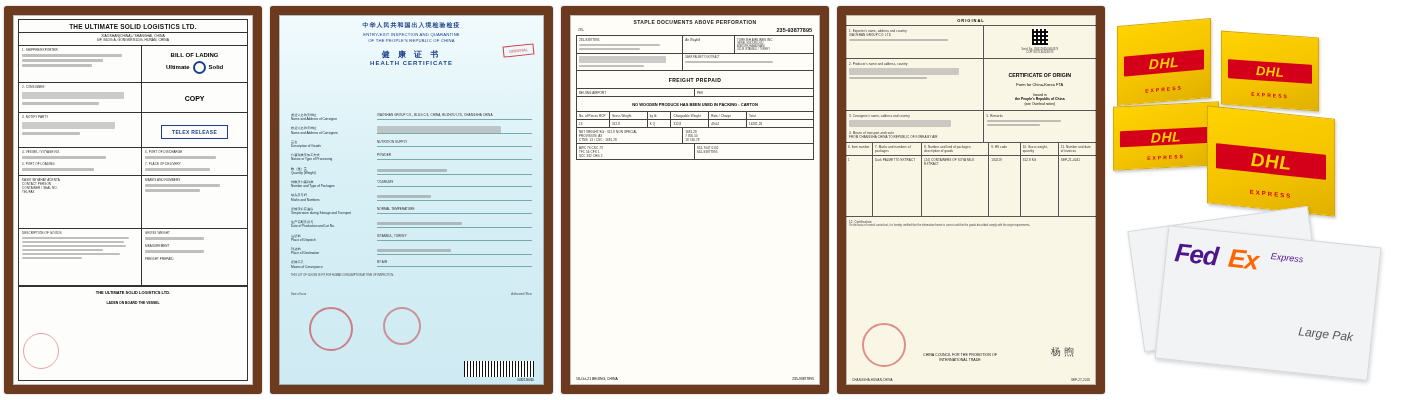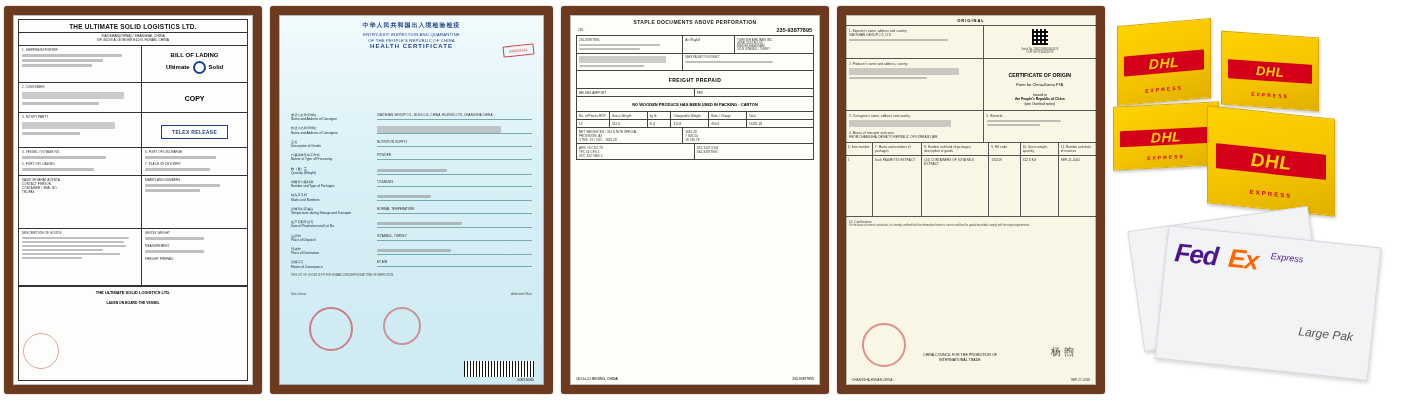--- a/index.html
+++ b/index.html
@@ -228,20 +228,21 @@
   </div>
 
   <div class="doc-frame d2">
     <div class="page">
       <div class="top">
         <div class="cn">中华人民共和国出入境检验检疫</div>
         <div class="en">
           <div>ENTRY-EXIT INSPECTION AND QUARANTINE</div>
           <div>OF THE PEOPLE'S REPUBLIC OF CHINA</div>
         </div>
+        <div class="hc-cn">健 康 证 书</div>
         <div class="hc-en">HEALTH CERTIFICATE</div>
       </div>
       <div class="orig">ORIGINAL</div>
 
       <div class="body">
         <div class="row">
           <div class="lab"><span>发货人名称及地址</span><br><span>Name and Address of Consignor</span></div>
           <div class="val">
               <div class="tiny">XIAOSHAN GROUP CO., BLDG C/4, CHINA, HUZHOU LTD, CHANGSHA CHINA</div>
             </div>

